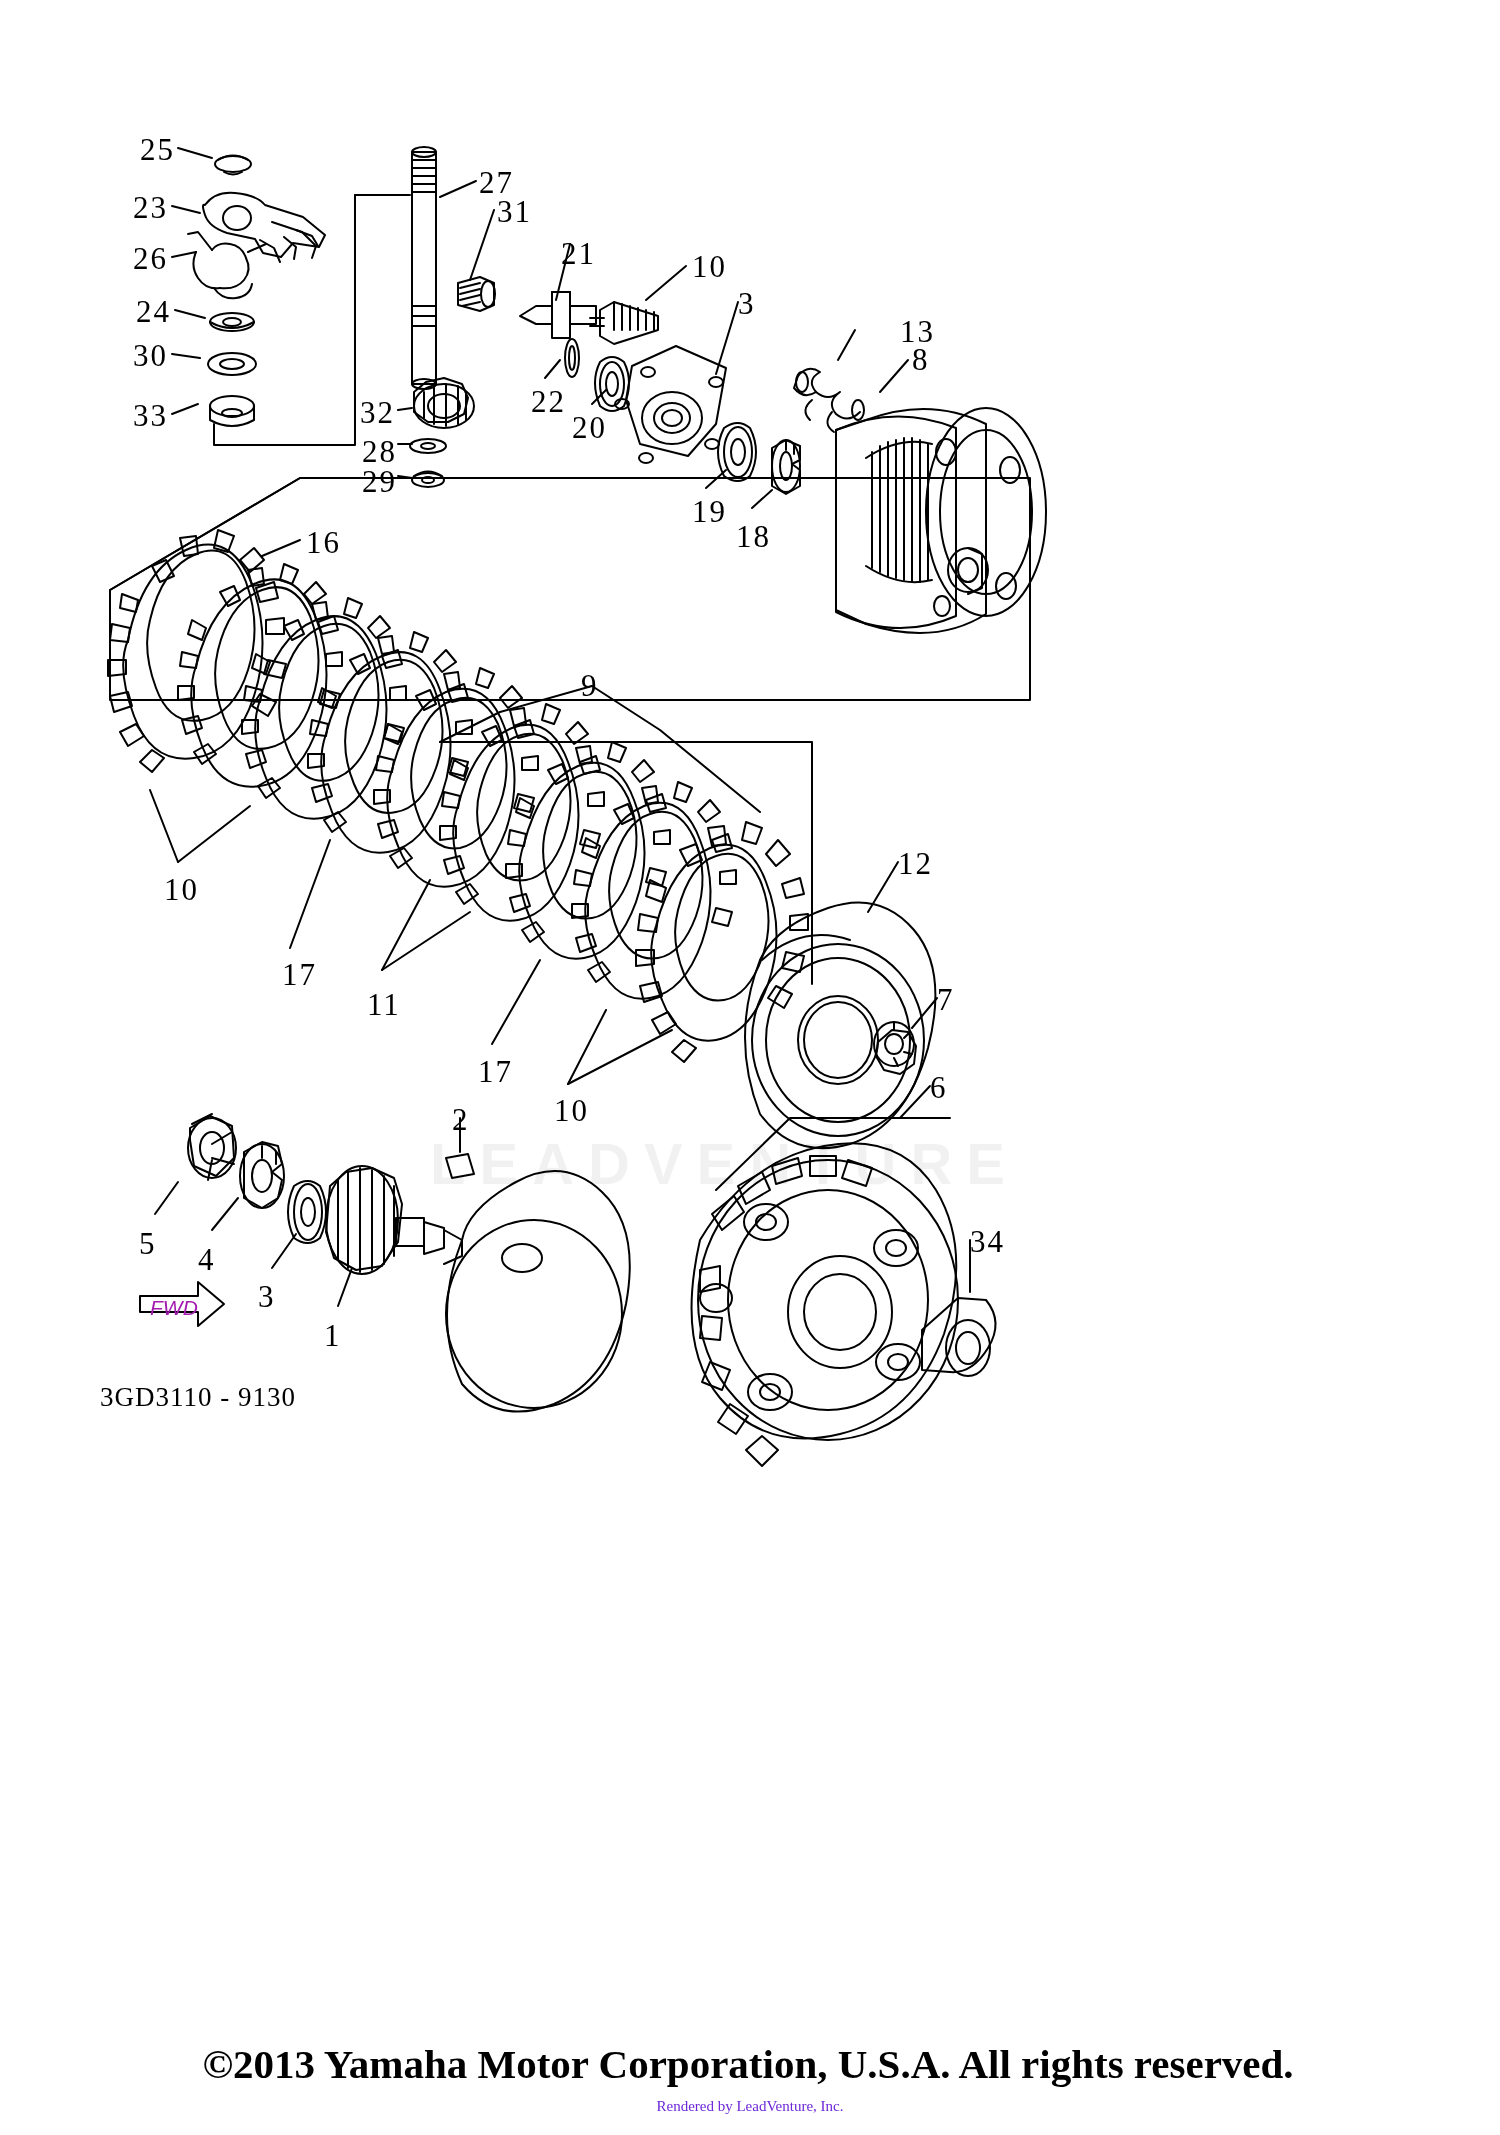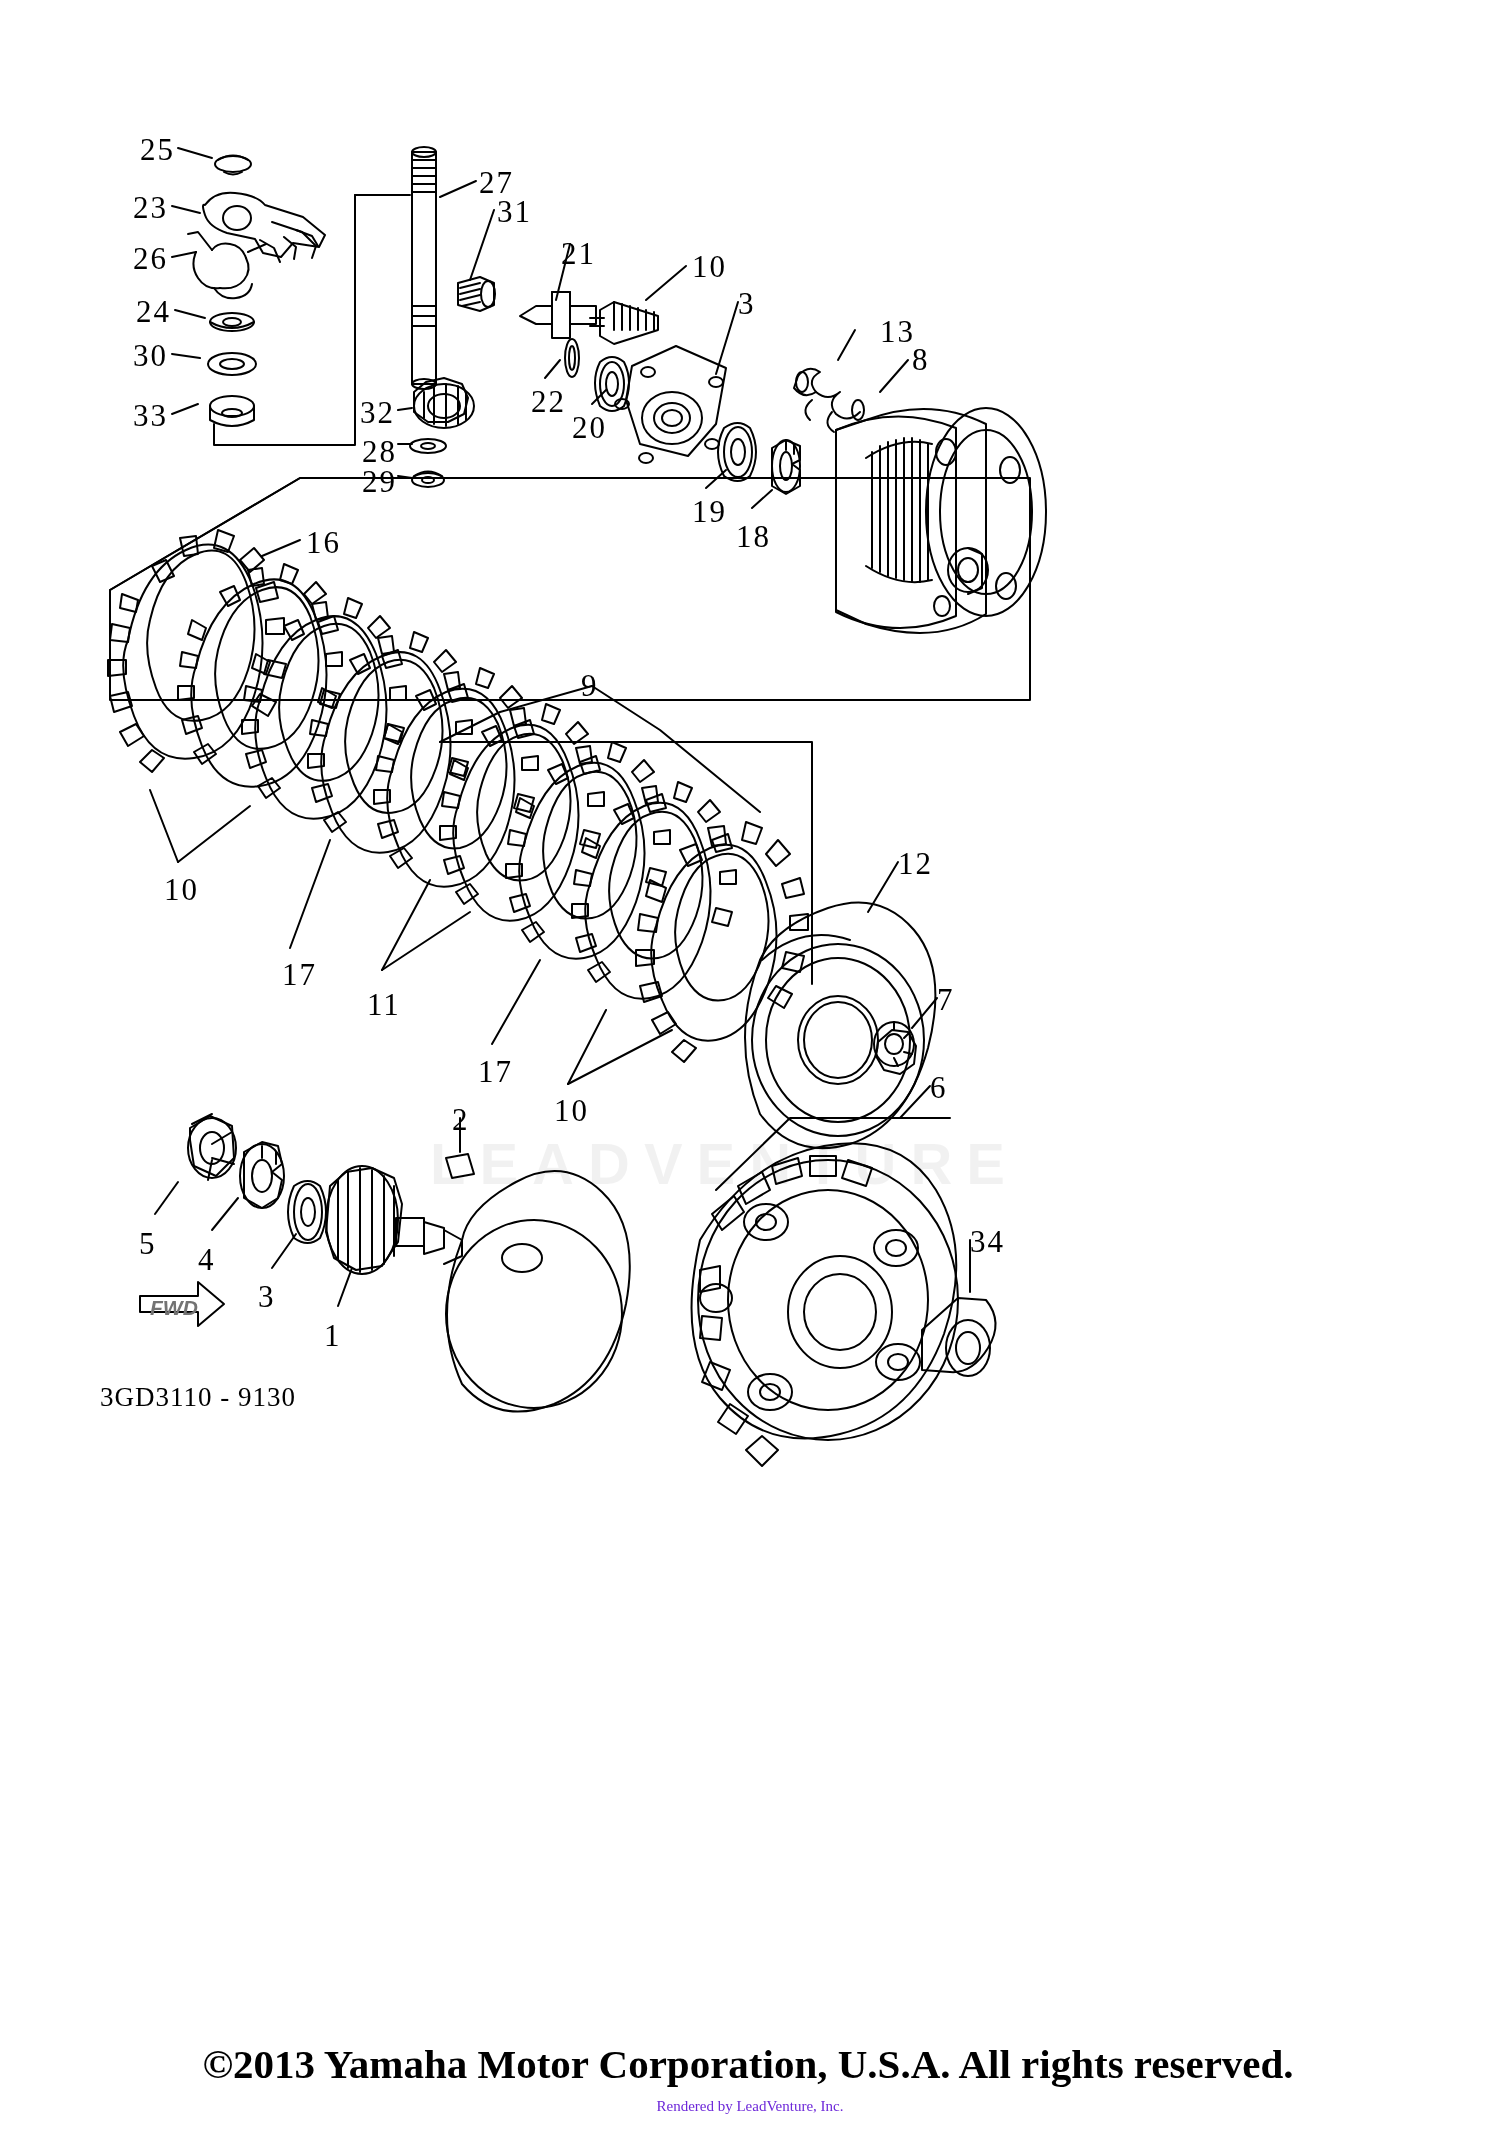--- a/index.html
+++ b/index.html
@@ -40,23 +40,23 @@
     font-family: "Liberation Serif", serif;
     font-size: 27px;
     letter-spacing: 1px;
     color: #000;
     white-space: nowrap;
   }
   .fwd-label {
     position: absolute;
     font-family: "Liberation Sans", sans-serif;
     font-size: 21px;
-    font-weight: bold;
+    font-weight: normal;
     font-style: italic;
-    color: #737373;
+    color: #a21caf;
   }
   .copyright {
     position: absolute;
     left: 0;
     top: 2040px;
     width: 1496px;
     text-align: center;
     font-family: "Liberation Serif", serif;
     font-size: 41px;
     font-weight: bold;
@@ -397,21 +397,21 @@
 
   <div class="callout" style="left:140px;top:134px;">25</div>
   <div class="callout" style="left:133px;top:192px;">23</div>
   <div class="callout" style="left:479px;top:167px;">27</div>
   <div class="callout" style="left:497px;top:196px;">31</div>
   <div class="callout" style="left:133px;top:243px;">26</div>
   <div class="callout" style="left:561px;top:230px;margin-top:8px;">21</div>
   <div class="callout" style="left:692px;top:251px;">10</div>
   <div class="callout" style="left:738px;top:288px;">3</div>
   <div class="callout" style="left:136px;top:296px;">24</div>
-  <div class="callout" style="left:880px;top:316px;">13</div>
+  <div class="callout" style="left:900px;top:316px;">13</div>
   <div class="callout" style="left:133px;top:340px;">30</div>
   <div class="callout" style="left:912px;top:344px;">8</div>
   <div class="callout" style="left:133px;top:400px;">33</div>
   <div class="callout" style="left:360px;top:397px;">32</div>
   <div class="callout" style="left:531px;top:386px;text-align:center;">22</div>
   <div class="callout" style="left:572px;top:412px;">20</div>
   <div class="callout" style="left:362px;top:436px;">28</div>
   <div class="callout" style="left:362px;top:466px;">29</div>
   <div class="callout" style="left:692px;top:496px;">19</div>
   <div class="callout" style="left:736px;top:521px;">18</div>

